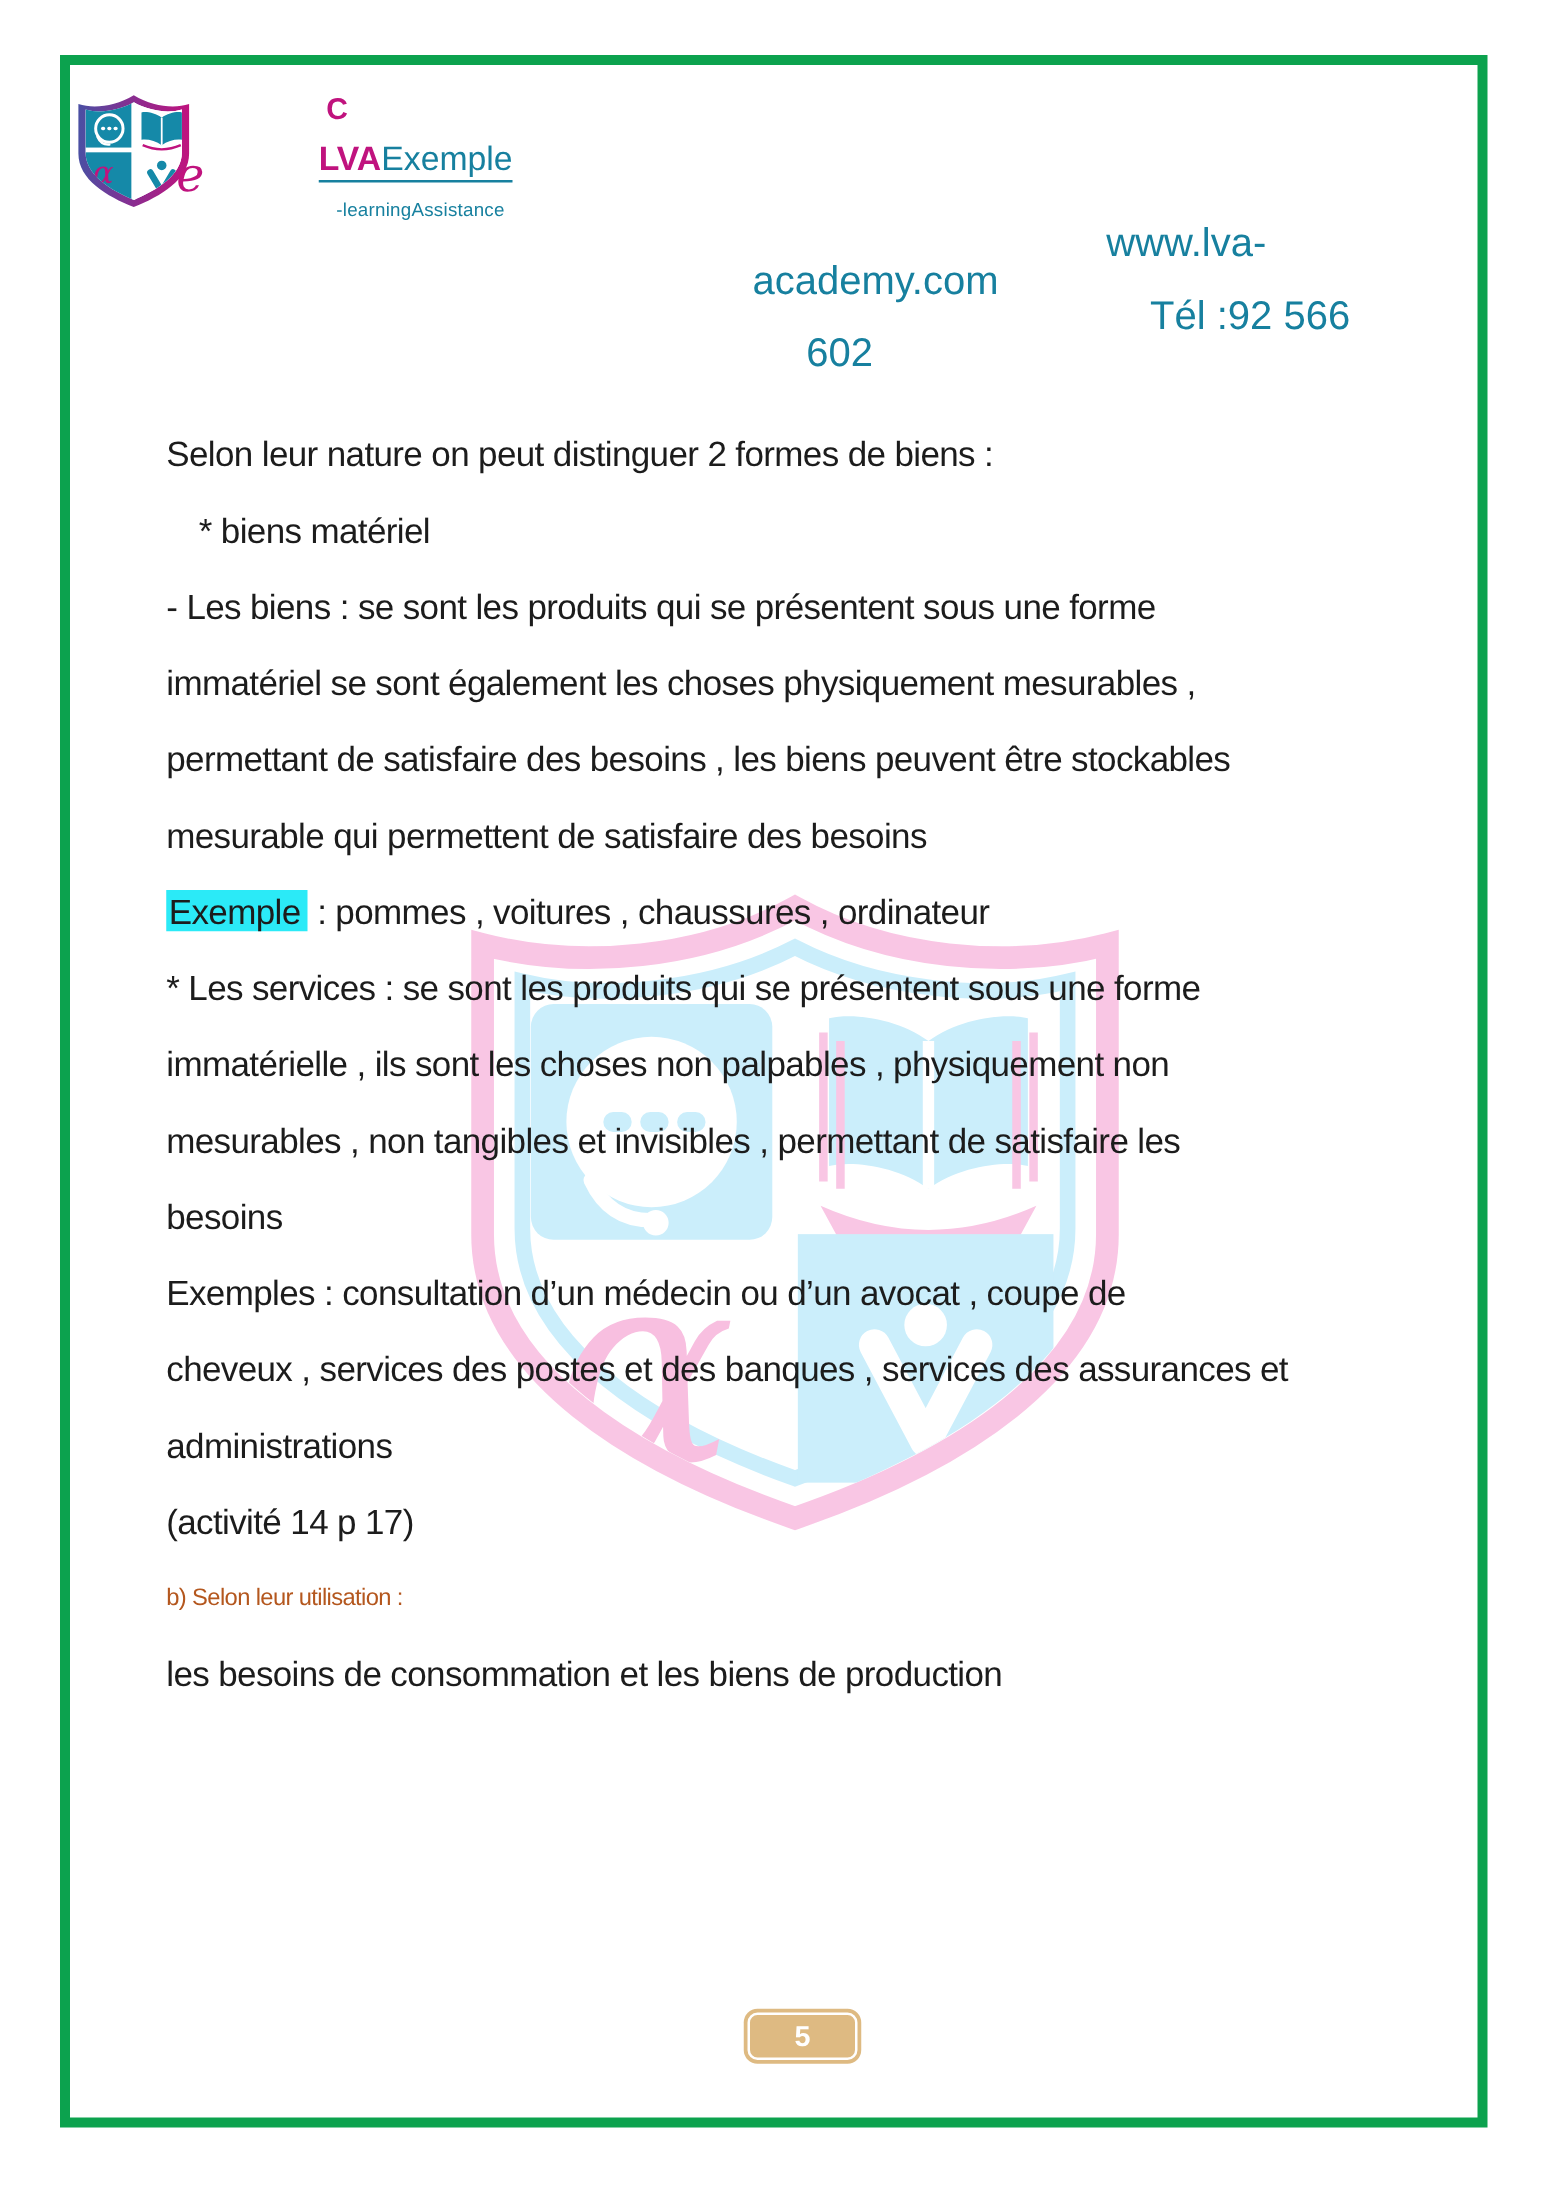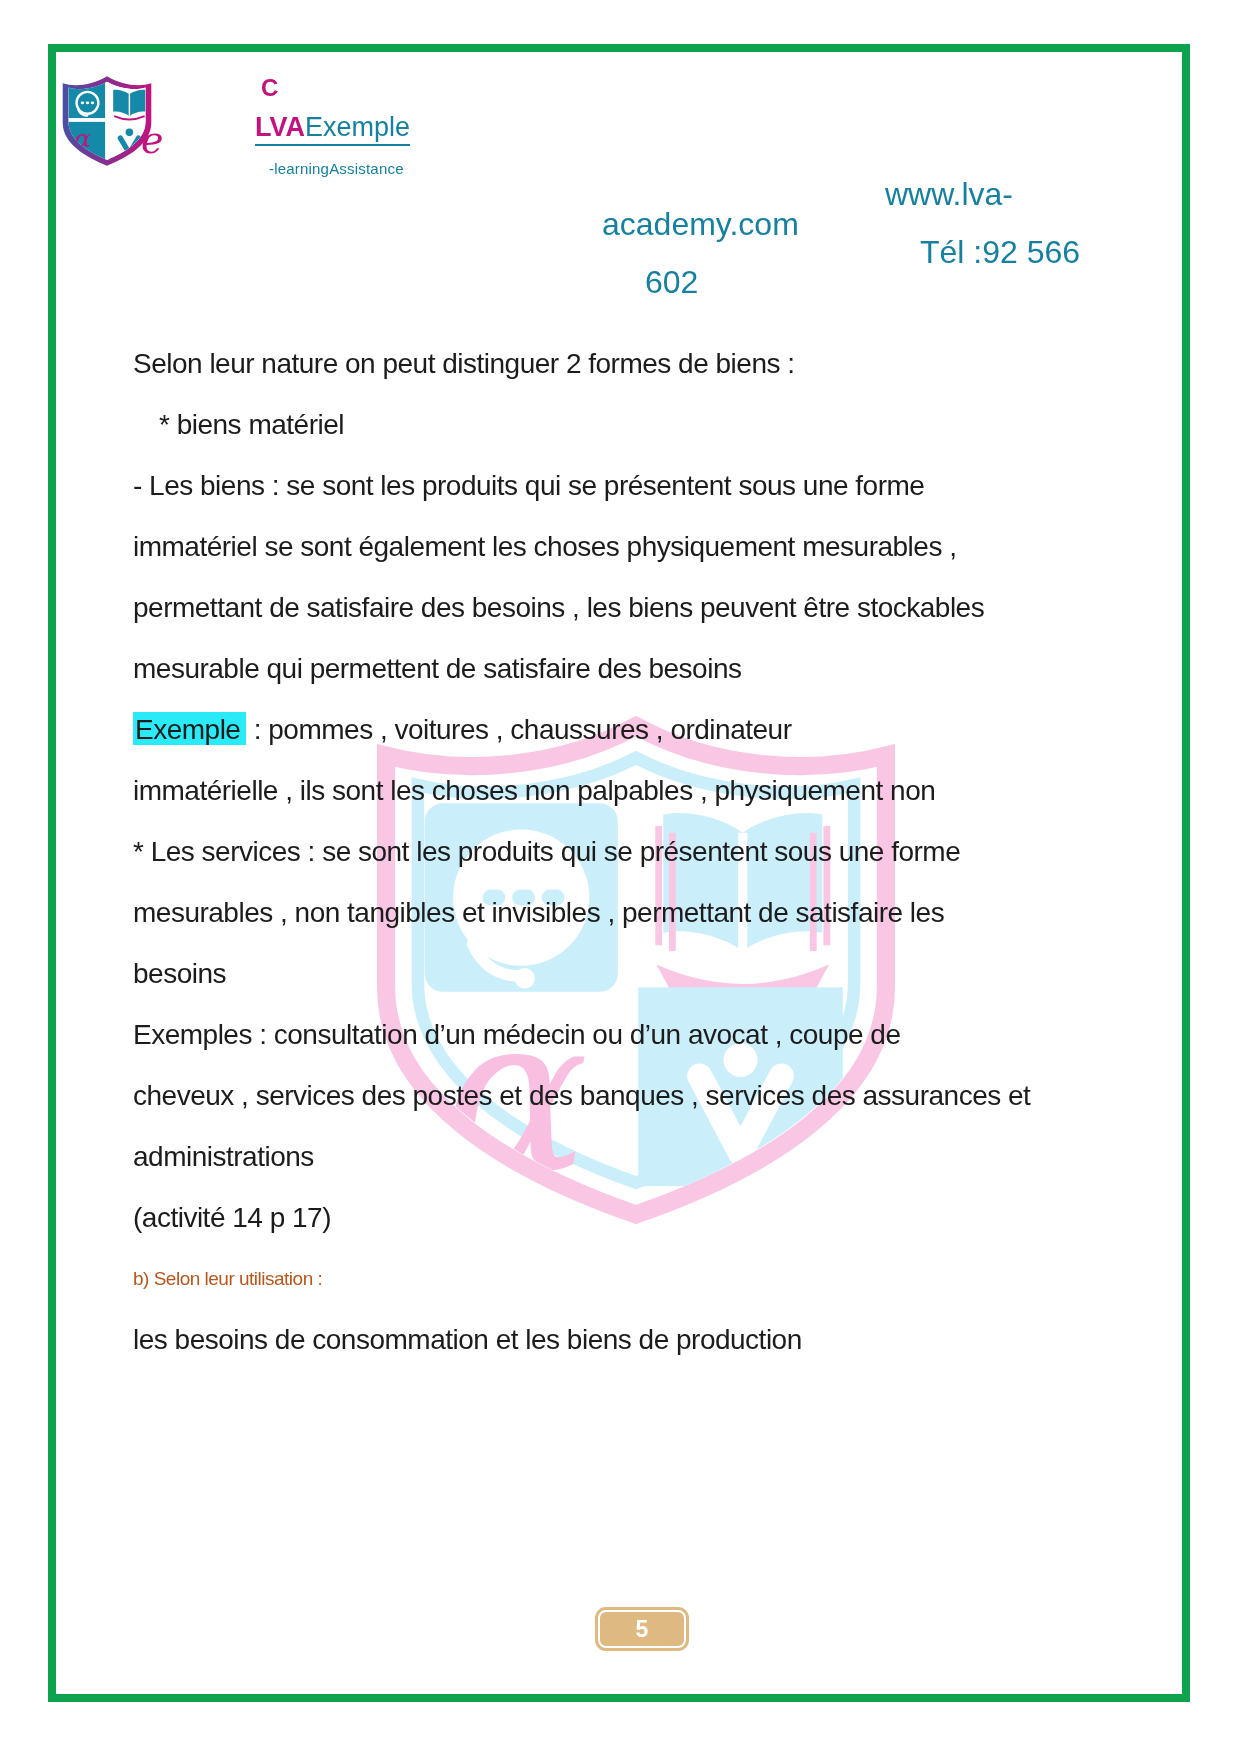--- a/index.html
+++ b/index.html
@@ -160,22 +160,22 @@
   </div>
 
   <main class="body-text">
       <div class="line">Selon leur nature on peut distinguer 2 formes de biens :</div>
       <div class="line indent">* biens matériel</div>
       <div class="line">- Les biens : se sont les produits qui se présentent sous une forme</div>
       <div class="line">immatériel se sont également les choses physiquement mesurables ,</div>
       <div class="line">permettant de satisfaire des besoins , les biens peuvent être stockables</div>
       <div class="line">mesurable qui permettent de satisfaire des besoins</div>
       <div class="line"><span class="hl">Exemple</span> : pommes , voitures , chaussures , ordinateur</div>
+      <div class="line">* Les services : se sont les produits qui se présentent sous une forme</div>
       <div class="line">immatérielle , ils sont les choses non palpables , physiquement non</div>
-      <div class="line">* Les services : se sont les produits qui se présentent sous une forme</div>
       <div class="line">mesurables , non tangibles et invisibles , permettant de satisfaire les</div>
       <div class="line">besoins</div>
       <div class="line">Exemples : consultation d’un médecin ou d’un avocat , coupe de</div>
       <div class="line">cheveux , services des postes et des banques , services des assurances et</div>
       <div class="line">administrations</div>
       <div class="line">(activité 14 p 17)</div>
       <div class="line heading">b) Selon leur utilisation :</div>
       <div class="line">les besoins de consommation et les biens de production</div>
     </main>
 

